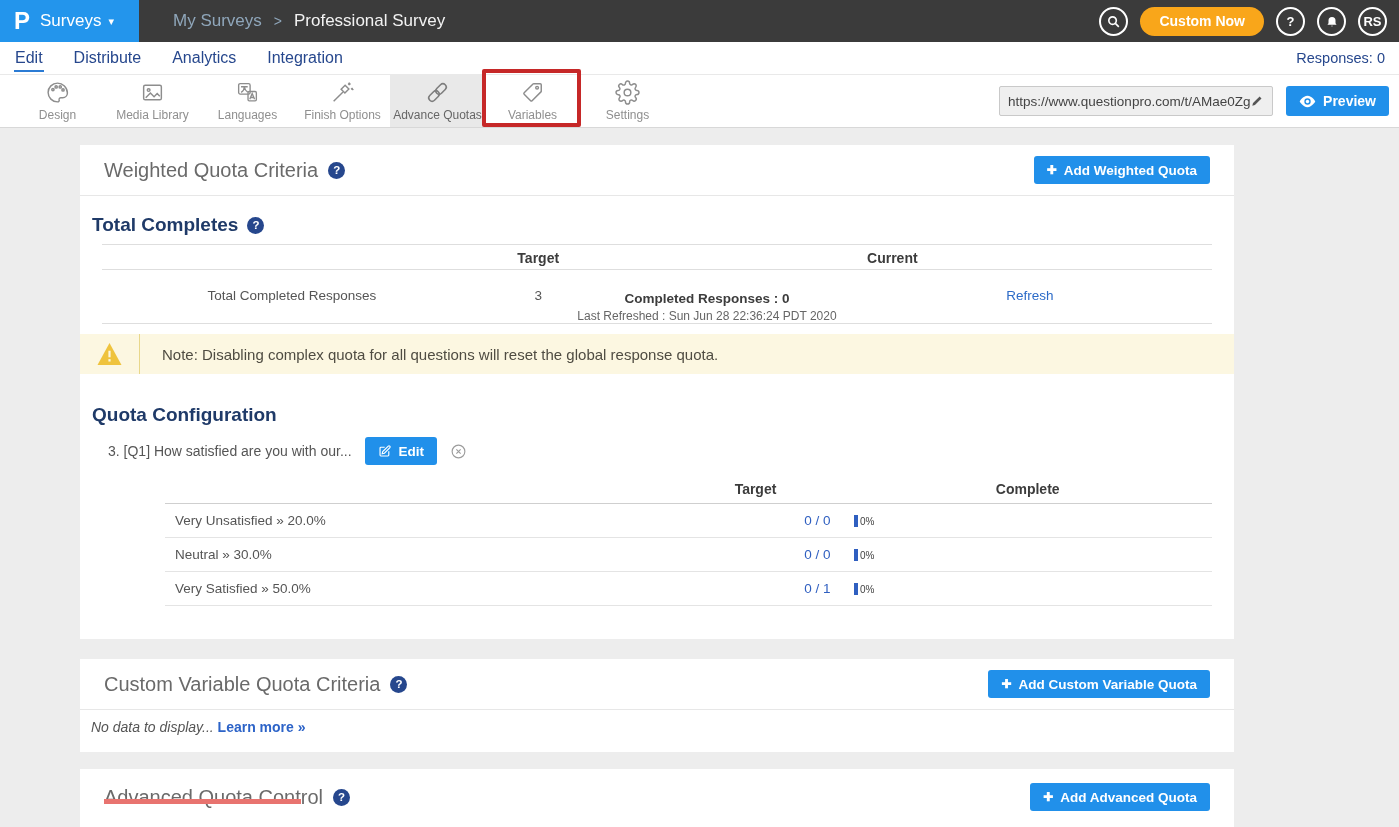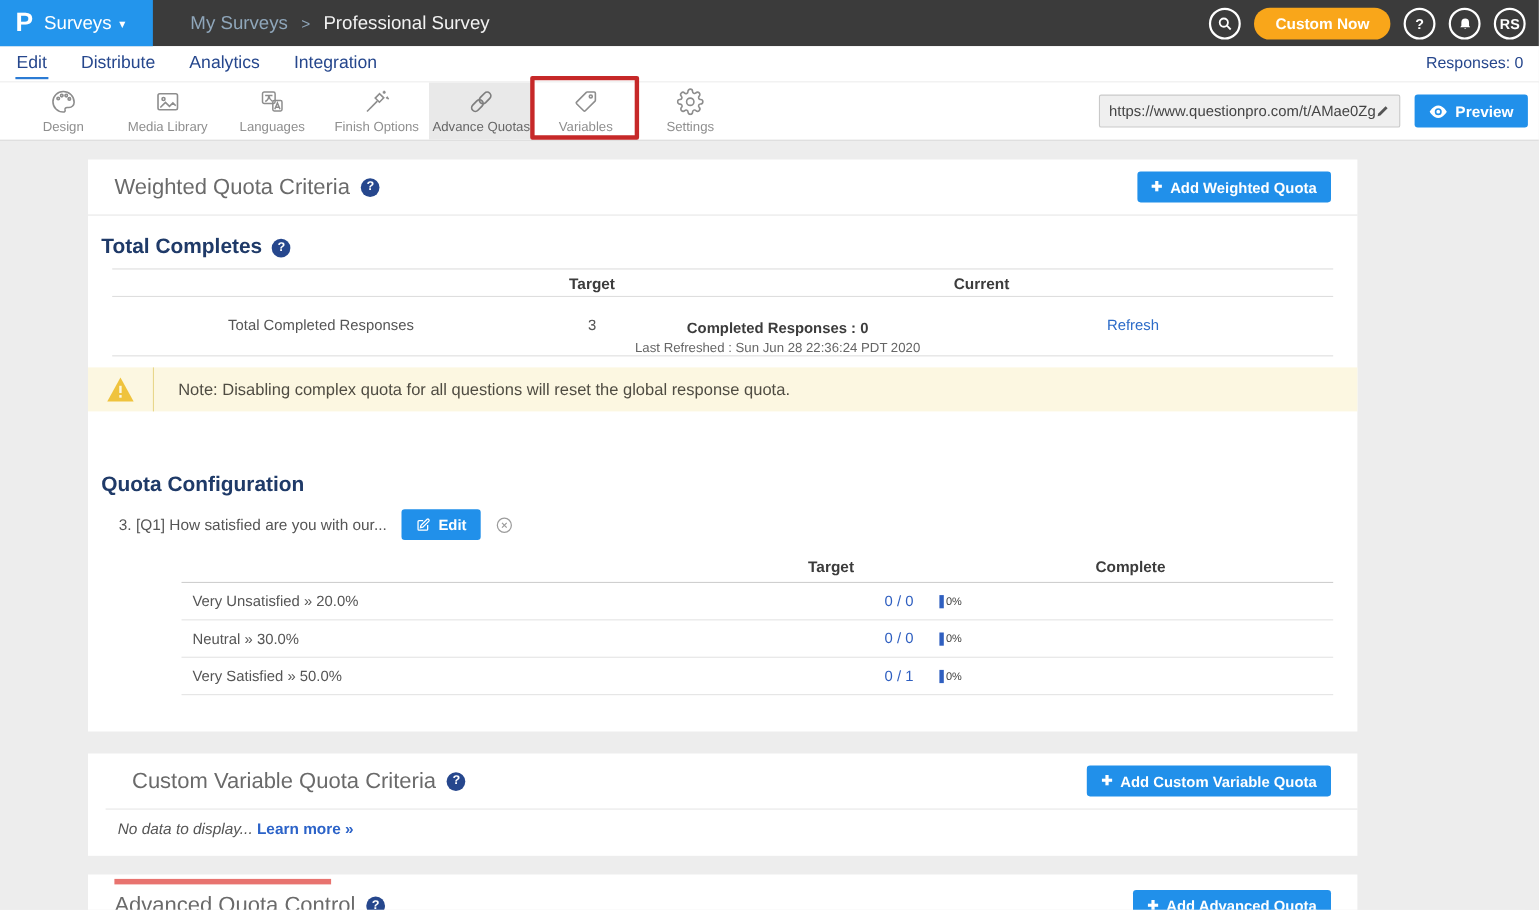--- a/index.html
+++ b/index.html
@@ -66,39 +66,39 @@
   .tc-current .cr2 { font-size:12px; color:#666; margin-top:3px; }
   .tc-refresh { left:83.6%; top:18px; font-size:13.5px; color:#2c6bc8; cursor:pointer; }
 
   
   .note { margin-top:10px; height:40px; background:#fcf7e1; display:flex; align-items:stretch; }
   .note-icon { width:60px; display:flex; align-items:center; justify-content:center; border-right:1px solid #e8d78b; }
   .note-text { display:flex; align-items:center; padding-left:22px; font-size:15px; color:#4f4c42; }
 
   
   .qc-heading { padding:30px 12px 0; }
-  .qc-heading h2 { font-size:19px; color:#1f3a68; font-weight:bold;margin-top:26px; }
+  .qc-heading h2 { font-size:19px; color:#1f3a68; font-weight:bold; }
   .question-row { display:flex; align-items:center; gap:13px; margin:11px 0 0 28px; }
   .question-text { font-size:14px; color:#555; }
   .remove-icon { cursor:pointer; display:flex; }
 
   .qc-table { margin:9px 22px 0 85px; }
   .qc-head { position:relative; height:30px; border-bottom:1px solid #cfcfcf; }
   .qc-head span { position:absolute; transform:translateX(-50%); top:7px; font-size:14px; font-weight:bold; color:#3c3c3c; }
   .qh-target { left:56.4%; }
   .qh-complete { left:82.4%; }
   .qc-row { position:relative; height:34px; border-bottom:1px solid #e4e4e4; }
   .qc-label { position:absolute; left:10px; top:9px; font-size:13.5px; color:#555; }
   .qc-target { position:absolute; left:62.3%; top:9px; transform:translateX(-50%); font-size:13.5px; color:#2f5fc0; }
   .qc-meter { position:absolute; left:65.8%; top:11px; display:flex; align-items:center; gap:2px; }
   .qc-bar { width:4px; height:12px; background:#2f5fc0; }
   .qc-pct { font-size:10px; color:#444; }
 
   
-  .card2 { margin-top:20px;padding-left:16px; }
+  .card2 { margin-top:20px; }
   .card2 .empty-row { padding:9px 24px 17px 11px; font-size:14px; }
   .no-data { font-style:italic; color:#555; }
   .learn-more { color:#2c63c8; font-weight:bold; cursor:pointer; }
 
   
   .card3 { margin-top:17px; height:69px; }
   .card3 .card-header { border-bottom:none; padding-top:14px; }
 
   
   .anno-box { position:absolute; left:482px; top:69px; width:99px; height:58px; border:4px solid #c62828; border-radius:2px; z-index:6; pointer-events:none; }

